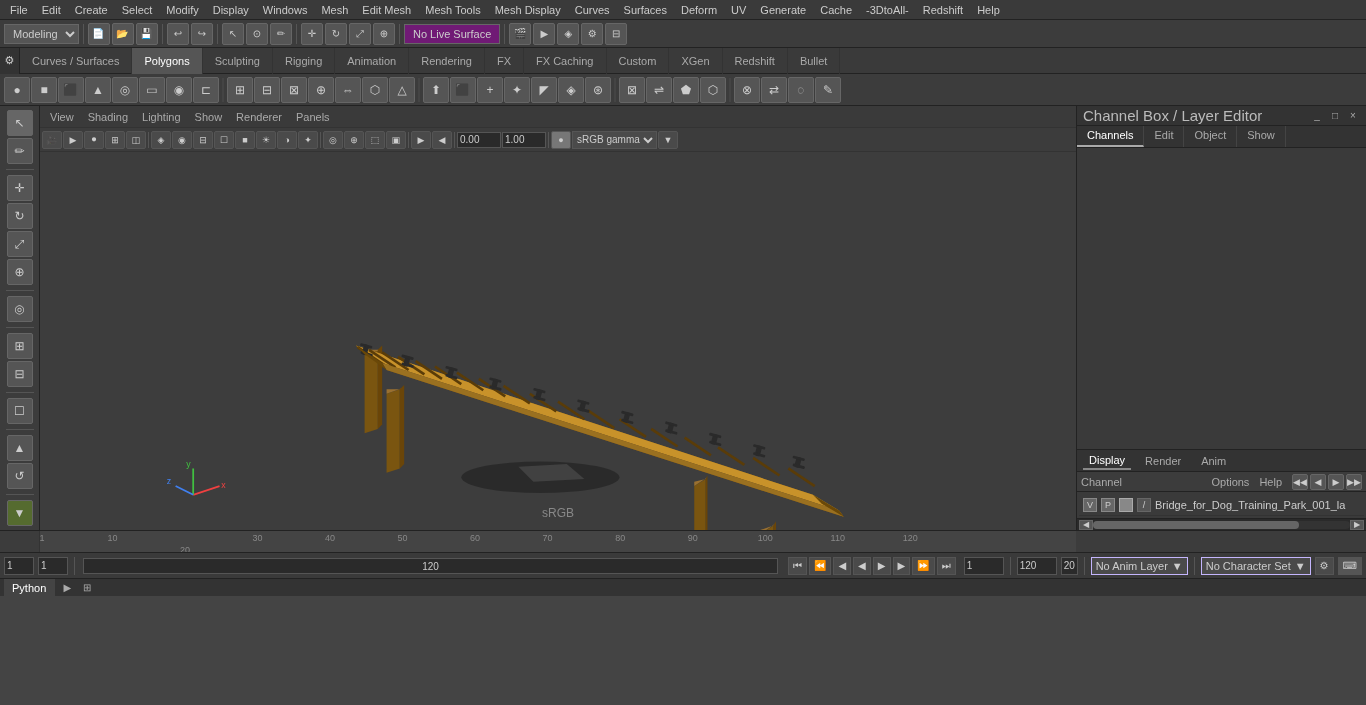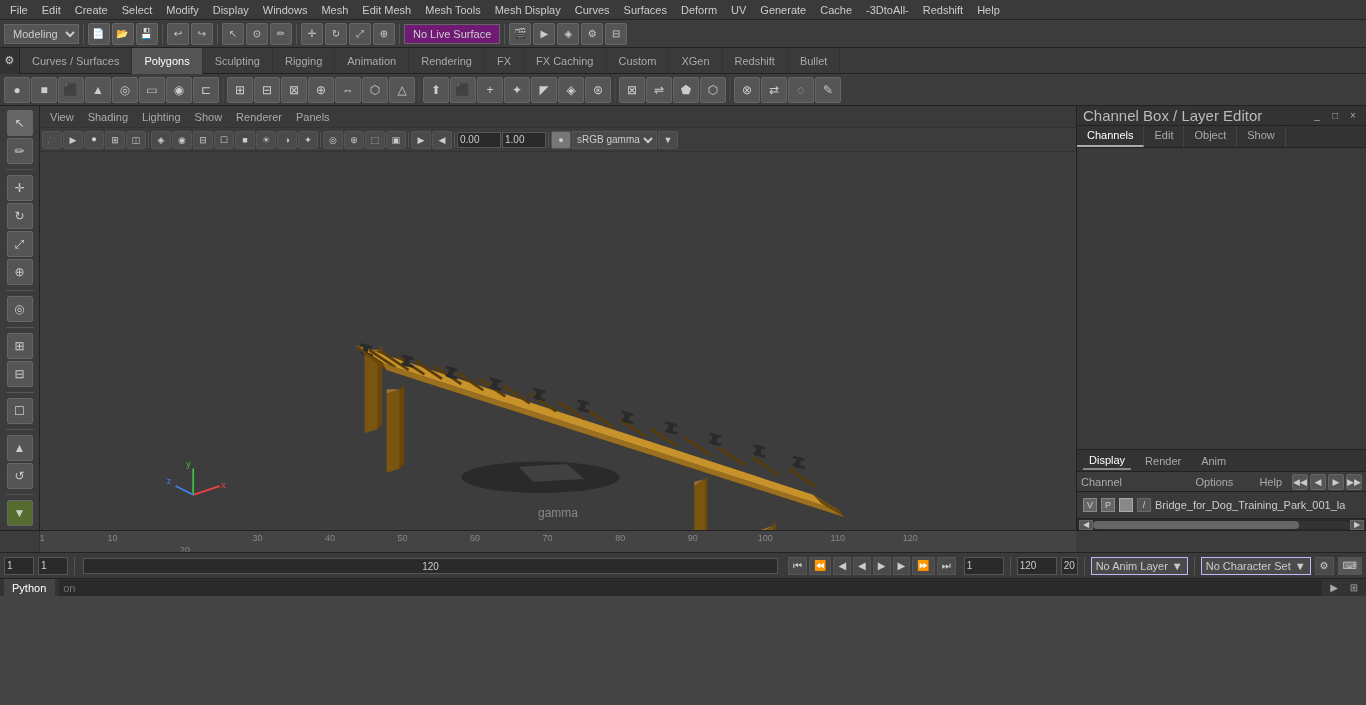--- a/index.html
+++ b/index.html
@@ -400,21 +400,21 @@
           <g transform="translate(75,390)">
             <line x1="0" y1="0" x2="30" y2="-10" stroke="#f04040" stroke-width="2"></line>
             <text x="32" y="-8" fill="#f04040" font-size="10">x</text>
             <line x1="0" y1="0" x2="0" y2="-30" stroke="#40c040" stroke-width="2"></line>
             <text x="-8" y="-32" fill="#40c040" font-size="10">y</text>
             <line x1="0" y1="0" x2="-20" y2="-10" stroke="#4080f0" stroke-width="2"></line>
             <text x="-30" y="-12" fill="#4080f0" font-size="10">z</text>
           </g>
         </svg>
 
-        <div id="persp-label">gamma</div>
+        <div id="persp-label">sRGB</div>
       </div>
     </div>
   </div>
 
   <div id="right-panel">
 
     <div id="channel-box-header">
       <span id="channel-box-title" style="font-size:15px;color:#bbb;">Channel Box / Layer Editor</span>
       <div id="channel-box-controls">
         <div class="cb-icon">_</div>
@@ -436,21 +436,21 @@
     <div id="layer-editor-section">
 
       <div id="layer-header">
         <div class="layer-tab active">Display</div>
         <div class="layer-tab">Render</div>
         <div class="layer-tab">Anim</div>
       </div>
 
       <div id="layer-toolbar">
         <span style="font-size:11px;color:#aaa;margin-right:auto;">Channel</span>
-        <span style="font-size:11px;color:#aaa;margin-right:24px;">Options</span>
+        <span style="font-size:11px;color:#aaa;margin-right:8px;">Options</span>
         <span style="font-size:11px;color:#aaa;margin-right:8px;">Help</span>
         <div class="layer-tb-icon">◀◀</div>
         <div class="layer-tb-icon">◀</div>
         <div class="layer-tb-icon">▶</div>
         <div class="layer-tb-icon">▶▶</div>
       </div>
 
       <div id="layer-list">
         <div class="layer-item">
           <div class="layer-v">V</div>
@@ -532,16 +532,15 @@
     <span>No Character Set</span>
     <span style="margin-left:4px;">▼</span>
   </div>
 
   <div class="sb-btn">⚙</div>
   <div class="sb-btn" style="background:#555;">⌨</div>
 </div>
 
 <div id="bottom-panel">
   <div class="bp-tab active">Python</div>
-  <input id="bp-input" type="text" placeholder="on" style="">
   <div class="bp-icon">▶</div>
   <div class="bp-icon">⊞</div>
 </div>
 
 </body></html>

